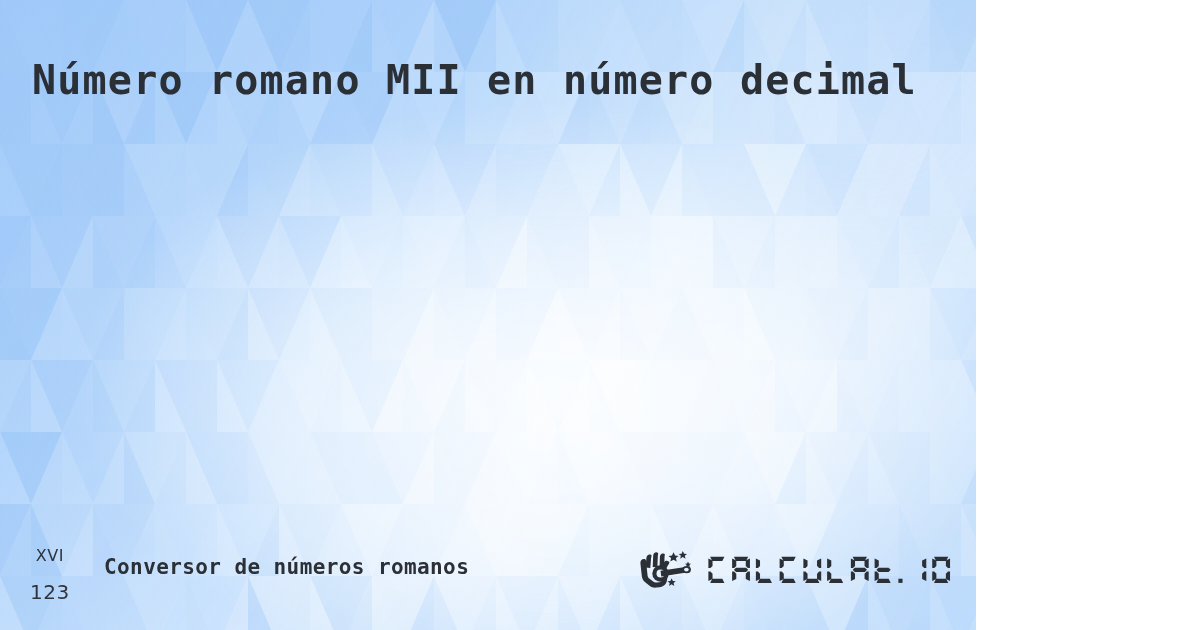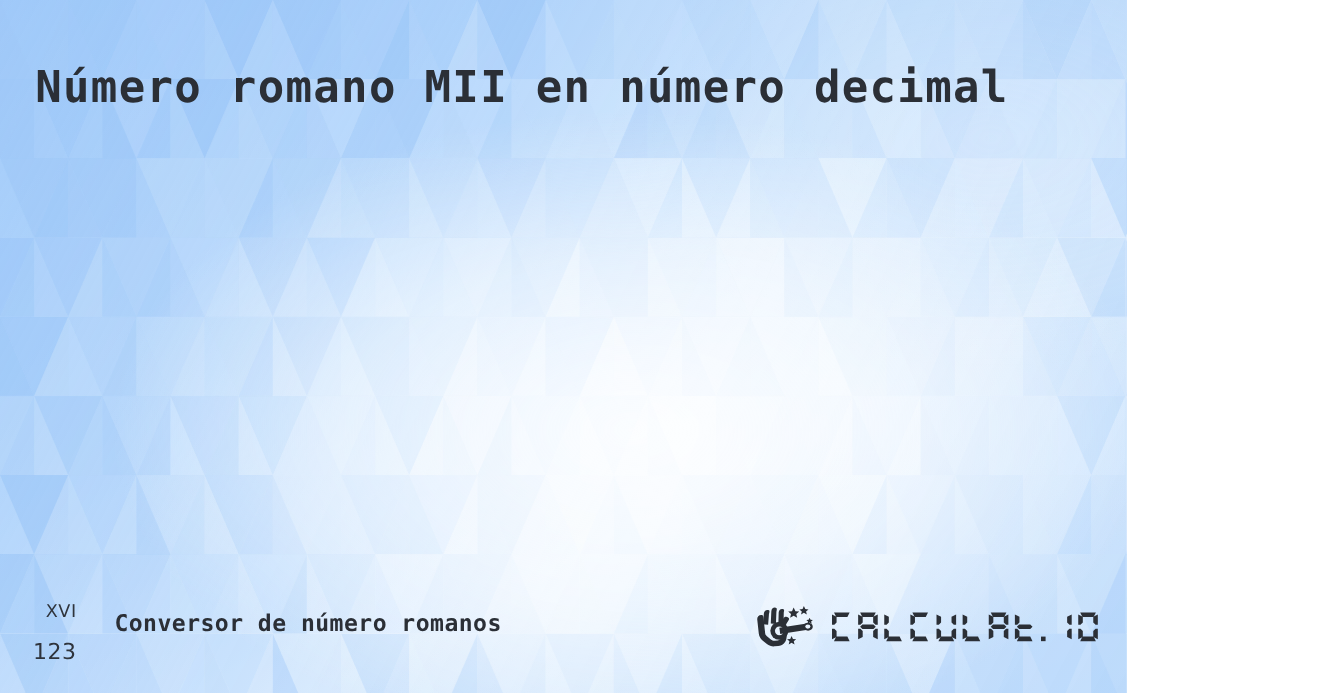--- a/index.html
+++ b/index.html
@@ -12,21 +12,20 @@
     overflow: hidden;
     font-family: "DejaVu Sans Mono", monospace;
   }
 
   #canvas {
     position: relative;
     width: 976px;
     height: 630px;
     background: #bcdcfc;
     overflow: hidden;
-    padding-left: 48px;
   }
 
   
   #bg-pattern {
     position: absolute;
     inset: 0;
     width: 1200px;
     height: 630px;
     display: block;
   }
@@ -94,21 +93,21 @@
   }
 
   .brand-mark {
     position: absolute;
     left: 30px;
     top: 3px;
     font-family: "DejaVu Sans", sans-serif;
     font-weight: normal;
     color: #2f343c;
     line-height: 1.0;
-    text-align: right;
+    text-align: center;
   }
   .brand-mark .bm-roman {
     display: block;
     font-size: 16px;
     letter-spacing: 0.5px;
   }
   .brand-mark .bm-arabic {
     display: block;
     font-size: 20px;
     letter-spacing: 0.5px;
@@ -802,21 +801,21 @@
 
 
 
     <div class="footer">
 
       <div class="brand-mark">
         <span class="bm-roman">XVI</span>
         <span class="bm-arabic">123</span>
       </div>
 
-      <div class="footer-tagline">Conversor de número romanos</div>
+      <div class="footer-tagline">Conversor de números romanos</div>
 
       <div class="site-logo">
 
         <svg class="wand-icon" viewBox="0 0 62 44" aria-hidden="true">
           <g fill="#2b2f36">
 
             <path d="M6 10 C3.6 10 2.2 11.8 2.4 14.2 L3.8 27 C4.1 29.6 5.2 31.6 7.2 33.2 L11.2 36.4 C13.2 38 15.6 38.8 18.2 38.6 L21.4 38.3 C25.6 37.9 28.6 35 29 31 L29.3 28.2 L24.6 27.6 L24.3 30.2 C24.1 32 22.9 33.1 21 33.3 L18.4 33.5 C17 33.6 15.9 33.2 14.8 32.3 L11.2 29.4 C10.3 28.7 9.8 27.9 9.6 26.7 L8.3 14.4 C8.1 11.9 8.2 10 6 10 Z"></path>
             <path d="M12.4 5.6 C10.2 5.2 8.6 6.6 8.4 8.9 L7.6 18.4 L12.3 18.9 L13 10.2 C13.2 7.8 14.4 6 12.4 5.6 Z"></path>
             <path d="M19 3.4 C16.8 3.1 15.3 4.5 15.2 6.8 L14.7 17.9 L19.4 18.2 L19.8 7.6 C19.9 5.3 21 3.7 19 3.4 Z"></path>
             <path d="M25.6 4.6 C23.5 4.2 22 5.6 21.9 7.8 L21.6 18.6 L26.3 18.8 L26.5 8.6 C26.6 6.4 27.6 5 25.6 4.6 Z"></path>

